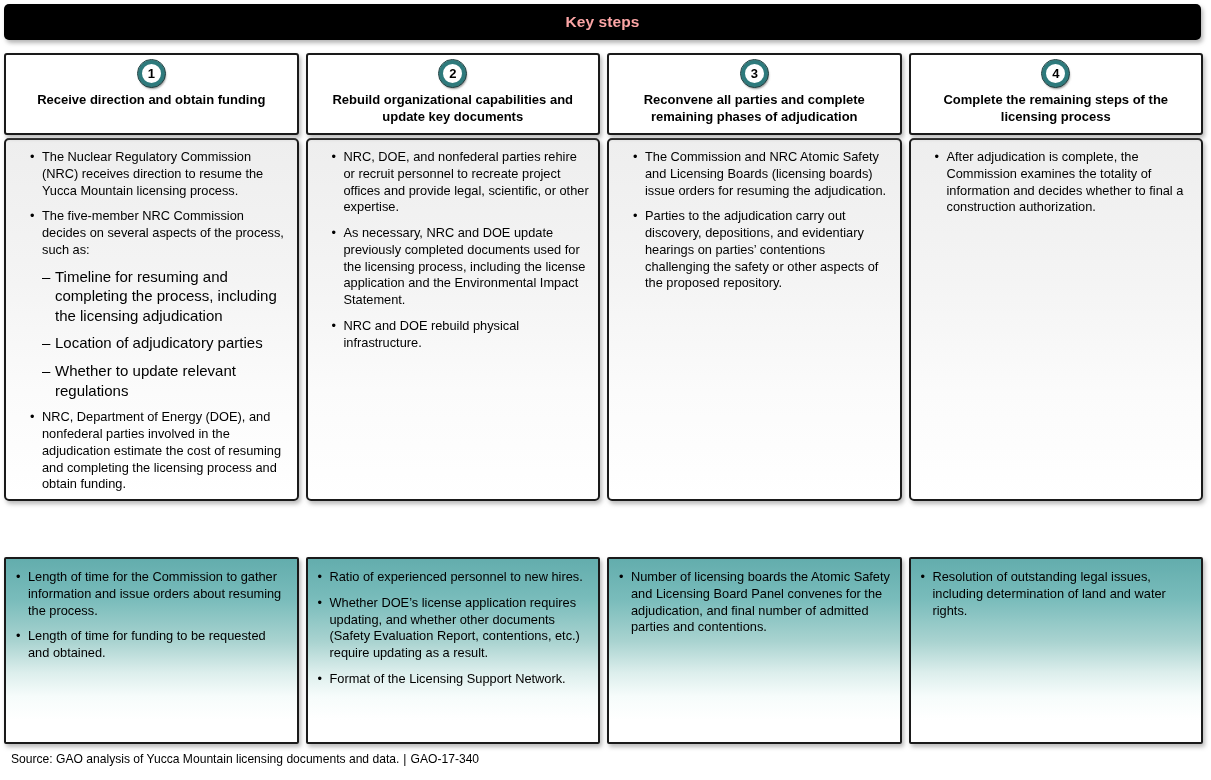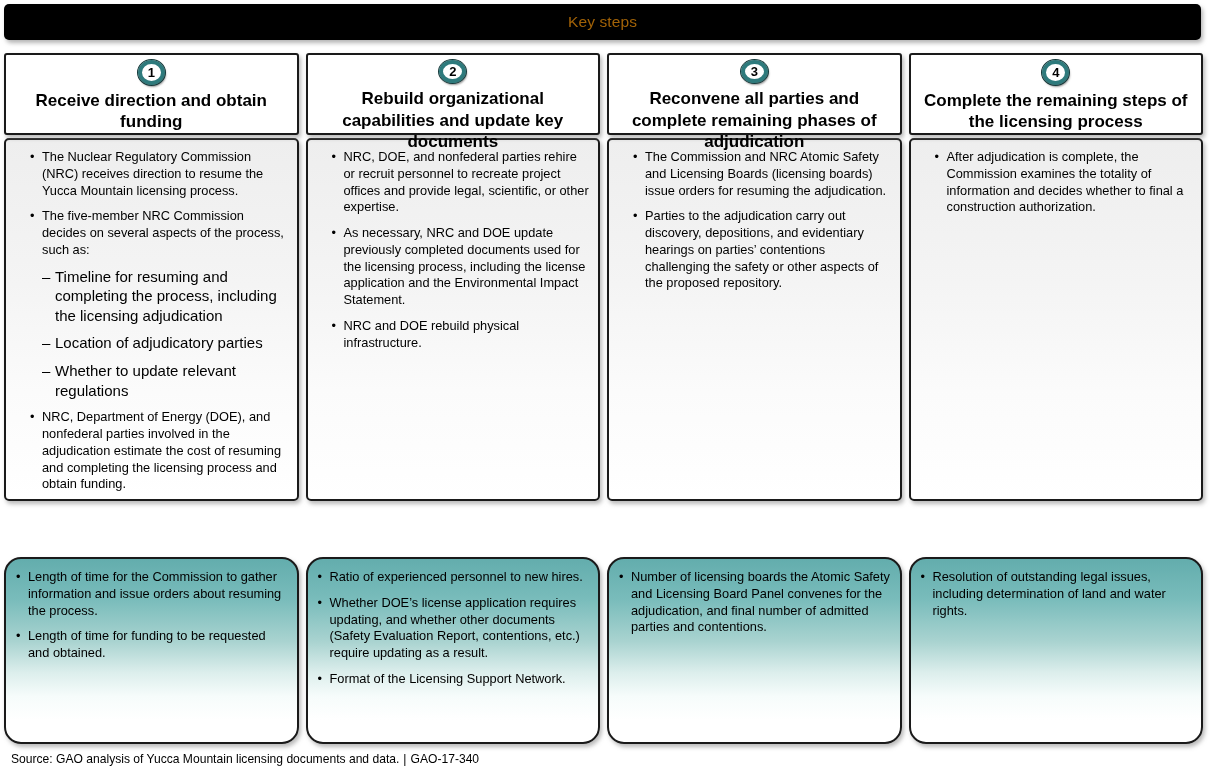--- a/index.html
+++ b/index.html
@@ -27,23 +27,23 @@
     left: 4px;
     width: 1197px;
     background: #000000;
     border-radius: 5px;
     box-shadow: 2px 3px 4px rgba(120,120,120,0.55);
     display: flex;
     align-items: center;
     justify-content: center;
   }
   .banner-title {
-    color: #a16207;
+    color: #fca5a5;
     font-size: 15.5px;
-    font-weight: normal;
+    font-weight: bold;
     letter-spacing: 0.1px;
   }
   #banner-key-steps { top: 4px; height: 36px; }
   #banner-factors { top: 511px; height: 36px; }
 
   
   .steps-row {
     position: absolute;
     top: 53px;
     left: 4px;
@@ -82,21 +82,21 @@
     display: flex;
     align-items: center;
     justify-content: center;
     font-size: 13px;
     font-weight: bold;
     color: #000000;
     box-shadow: 1px 2px 2px rgba(110,110,110,0.7);
     margin-bottom: 5px;
   }
   .step-title {
-    font-size: 17px;
+    font-size: 13px;
     font-weight: bold;
     text-align: center;
     line-height: 1.27;
     padding: 0 8px;
   }
 
   .step-body {
     margin-top: 3px;
     flex: 1;
     box-sizing: border-box;
@@ -157,21 +157,21 @@
     left: 4px;
     width: 1199px;
     height: 187px;
     display: flex;
     gap: 7px;
   }
   .factor-box {
     width: 296px;
     box-sizing: border-box;
     border: 2px solid #1a1a1a;
-    border-radius: 17px;
+    border-radius: 2px;
     box-shadow: 2px 3px 4px rgba(140,140,140,0.6);
     background: linear-gradient(180deg, #63adad 0%, #79bcbb 22%, #a9d3d0 45%, #dceeec 62%, #f6fcfb 75%, #ffffff 88%, #ffffff 100%);
     padding: 10px 9px 8px 8px;
     overflow: hidden;
   }
 
   
   .source-line {
     position: absolute;
     left: 11px;

